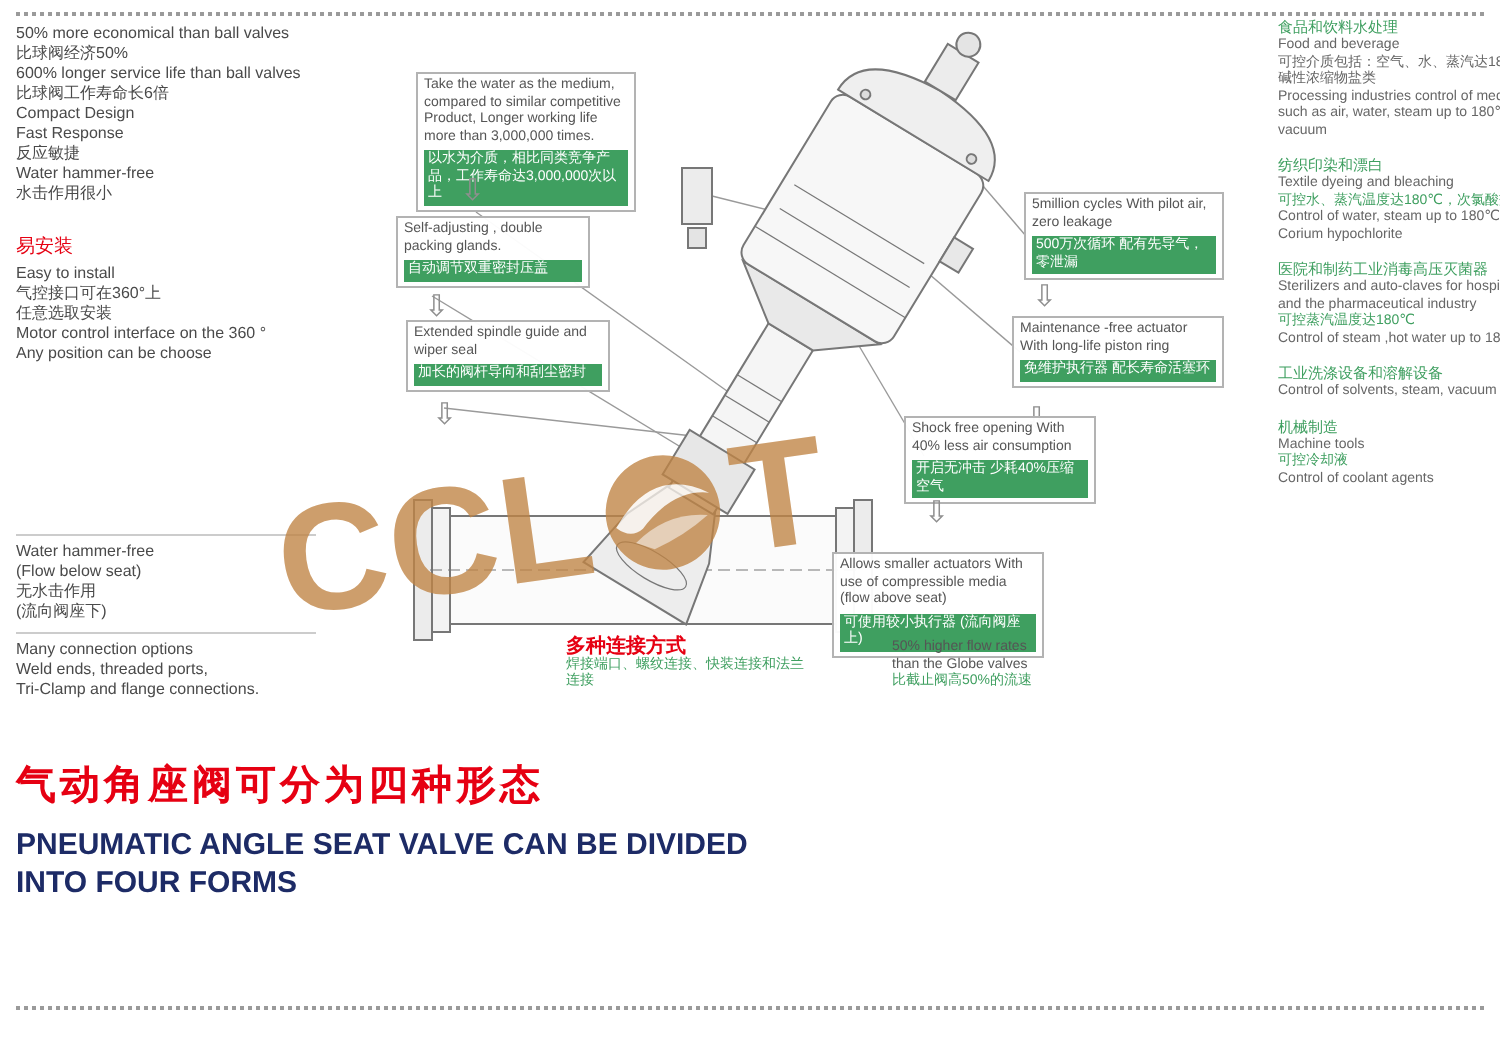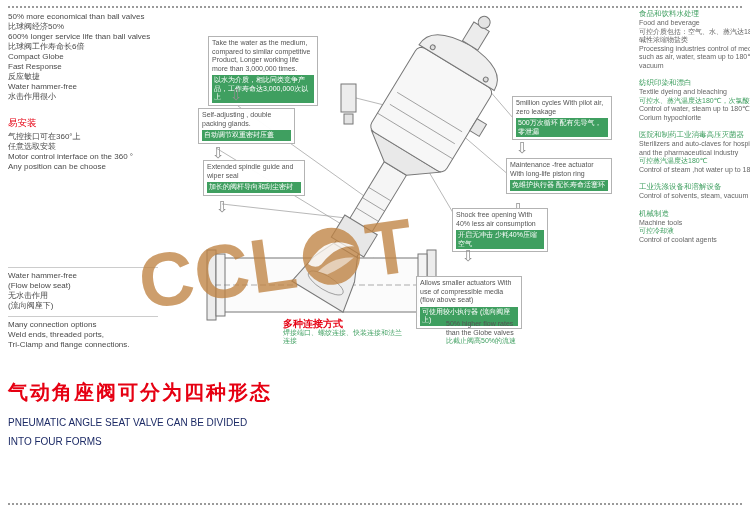--- a/index.html
+++ b/index.html
@@ -35,45 +35,46 @@
 
   .diagram{position:absolute;left:158px;top:6px;width:455px;height:350px;z-index:5}
 
   .watermark{position:absolute;left:138px;top:226px;z-index:10;display:flex;align-items:center;
              transform:rotate(-8deg);opacity:.78;pointer-events:none}
   .wm-txt{font-size:76px;font-weight:bold;color:#c08444;letter-spacing:1px;line-height:1}
   .wm-logo{width:66px;height:66px;margin:0 2px}
 
   .title-cn{position:absolute;left:8px;top:379px;font-size:20px;font-weight:bold;color:#e60012;
             letter-spacing:2px;z-index:15}
-  .title-en{position:absolute;left:8px;top:413px;font-size:10px;font-weight:normal;color:#1d2b66;
+  .title-en{position:absolute;left:8px;top:413px;font-size:15px;font-weight:bold;color:#1d2b66;
             line-height:19px;z-index:15}
 </style>
 </head>
 <body>
 
 <div class="page">
 
   <div class="dot top"></div>
   <div class="dot bottom"></div>
 
   <div class="left-col">
     <div class="ln">50% more economical than ball valves</div>
     <div class="ln">比球阀经济50%</div>
     <div class="ln">600% longer service life than ball valves</div>
     <div class="ln">比球阀工作寿命长6倍</div>
-    <div class="ln">Compact Globe</div>
+    <div class="ln">Compact Design</div>
     <div class="ln">Fast Response</div>
     <div class="ln">反应敏捷</div>
     <div class="ln">Water hammer-free</div>
     <div class="ln">水击作用很小</div>
   </div>
 
   <div class="easy">
     <div class="red-t">易安装</div>
+    <div class="ln">Easy to install</div>
     <div class="ln">气控接口可在360°上</div>
     <div class="ln">任意选取安装</div>
     <div class="ln">Motor control interface on the 360 °</div>
     <div class="ln">Any position can be choose</div>
   </div>
 
   <div class="sep" style="top:267px"></div>
   <div class="wblock">
     <div class="ln">Water hammer-free</div>
     <div class="ln">(Flow below seat)</div>

